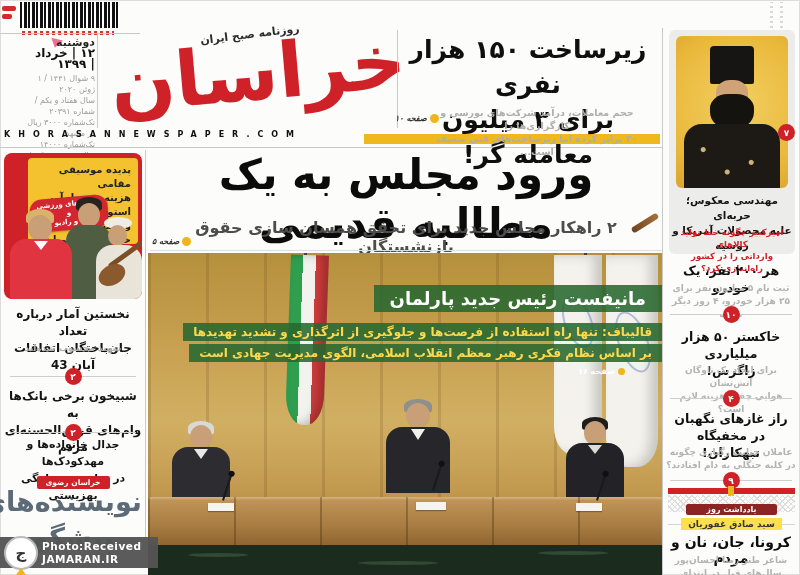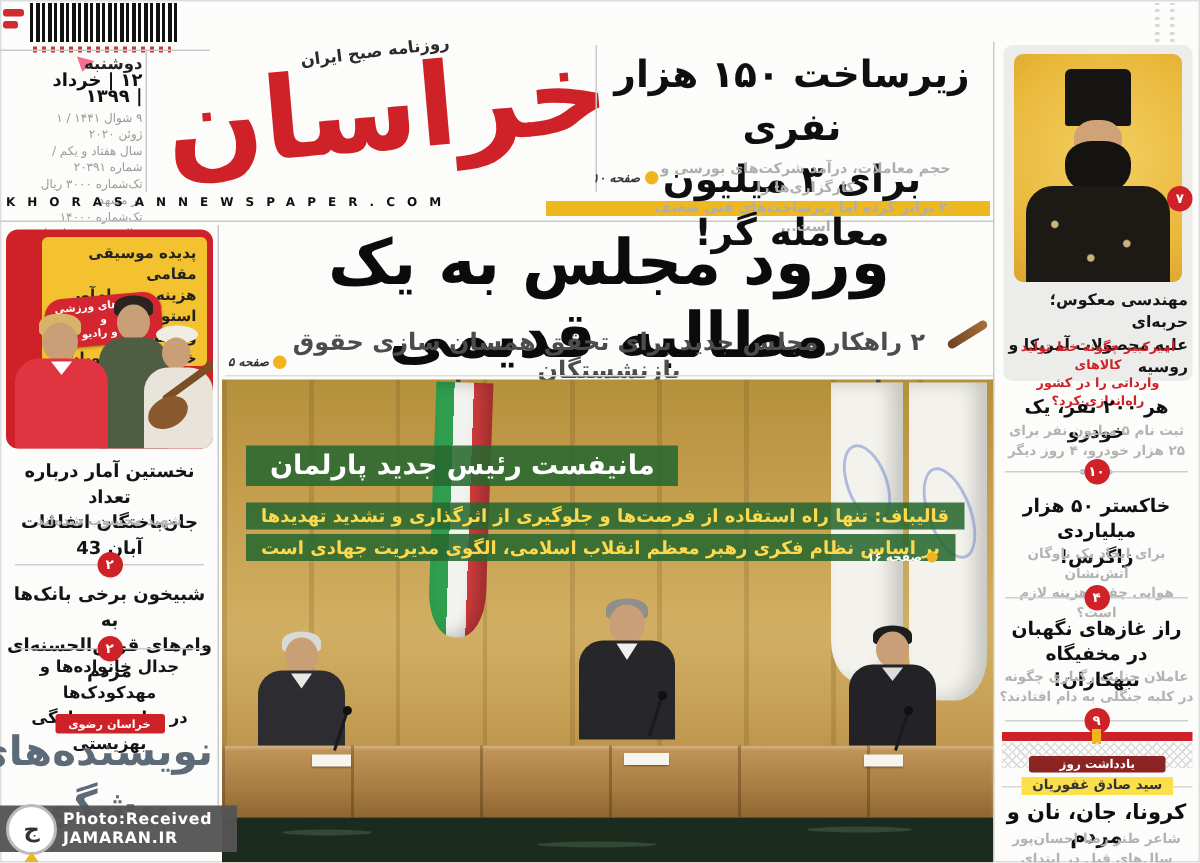--- a/index.html
+++ b/index.html
@@ -43,42 +43,42 @@
   .p-face{position:absolute;left:40px;top:44px;width:32px;height:26px;background:#cfa377;border-radius:45% 45% 40% 40%;}
   .p-beard{position:absolute;left:34px;top:58px;width:44px;height:36px;background:#15130f;border-radius:40% 40% 50% 50%;}
   .p-robe{position:absolute;left:8px;top:88px;width:96px;height:64px;background:#1d1a16;border-radius:18px 18px 0 0;
           background-image:radial-gradient(circle 3px at 20% 40%,#cdb27a 2px,transparent 3px),radial-gradient(circle 3px at 70% 60%,#cdb27a 2px,transparent 3px),radial-gradient(circle 3px at 45% 75%,#cdb27a 2px,transparent 3px);}
   .badge{width:17px;height:17px;border-radius:50%;background:#cf2128;color:#fff;font-size:9px;font-weight:bold;
          display:flex;align-items:center;justify-content:center;}
   .bdg-row{display:flex;align-items:center;}
   .bdg-row:before,.bdg-row:after{content:"";flex:1;border-top:1px solid #cfcfcf;}
   .sb-title{font-size:12.5px;line-height:17px;font-weight:bold;color:#101010;}
   .sb-sub{font-size:9px;line-height:13px;color:#b3b3b3;font-weight:bold;}
-  .feat-title{font-size:10.5px;line-height:15px;font-weight:bold;color:#151515;text-align:right;}
+  .feat-title{font-size:10.5px;line-height:15px;font-weight:bold;color:#151515;}
   .feat-sub{font-size:8.5px;line-height:12px;color:#cf2128;font-weight:bold;}
   .note-redbar{background:#cf2128;}
   .note-tick{background:#f0b41e;}
   .hatch{background:repeating-linear-gradient(45deg,#ddd 0 1px,transparent 1px 4px),
                     repeating-linear-gradient(-45deg,#ddd 0 1px,transparent 1px 4px);}
   .note-label{background:#8c2424;color:#fff;font-size:8px;font-weight:bold;padding:1px 20px;border-radius:2px;}
   .author-row{display:flex;align-items:center;}
   .author-row:before,.author-row:after{content:"";flex:1;border-top:1px solid #d5d5d5;}
   .author{background:#fbdf4b;color:#333;font-size:9px;font-weight:bold;padding:1px 7px;}
   .note-title{font-size:14px;font-weight:bold;color:#0e0e0e;}
 
   
   .main-headline{font-size:42px;font-weight:bold;color:#0b0b0b;letter-spacing:-1px;}
   .main-sub{font-size:16px;font-weight:bold;color:#4c4c4c;}
   .pen{background:linear-gradient(90deg,#6e4320,#a5713a);border-radius:3px;transform:rotate(-32deg);}
 
   
   .photo{background:linear-gradient(180deg,#b5903c 0%,#c7a050 28%,#d1af62 52%,#c8a257 66%,#bd934a 78%);overflow:hidden;}
   .photo .panel-lines{position:absolute;inset:0;
      background:repeating-linear-gradient(90deg,rgba(96,66,20,.18) 0 3px,transparent 3px 58px);}
-  .ovl{position:absolute;left:16px;right:0;text-align:left;z-index:6;margin-top:12px;}
+  .ovl{position:absolute;left:16px;right:0;text-align:right;z-index:6;}
   .ovl-title span{display:inline-block;background:rgba(40,104,48,.88);color:#fff;font-weight:bold;font-size:18px;padding:3px 16px;}
   .ovl-cap span{display:inline-block;background:rgba(40,104,48,.88);color:#ffd94d;font-weight:bold;font-size:12px;padding:2px 10px;}
   .ovl-pgref{color:#fff;font-size:8px;font-weight:bold;z-index:6;display:flex;align-items:center;gap:3px;}
   .flag-iran{border-radius:0 0 45% 45%/0 0 18% 18%;overflow:hidden;transform:rotate(2deg);
      background:linear-gradient(90deg,#2f9e4f 0 32%,#f2f2ee 32% 66%,#d03c3c 66% 100%);box-shadow:inset -6px 0 10px rgba(0,0,0,.25);}
   .flag-white{background:#f3f2ec;border-radius:0 0 40% 40%/0 0 14% 14%;box-shadow:inset -8px 0 12px rgba(0,0,0,.18);}
   .flag-scribble{border:2px solid rgba(90,120,200,.45);border-radius:50%;transform:rotate(-20deg);}
   .pole{background:#4a4338;}
   .fig-head{position:absolute;border-radius:50%;background:#c99f78;}
   .fig-hair{position:absolute;border-radius:50% 50% 20% 20%;}

